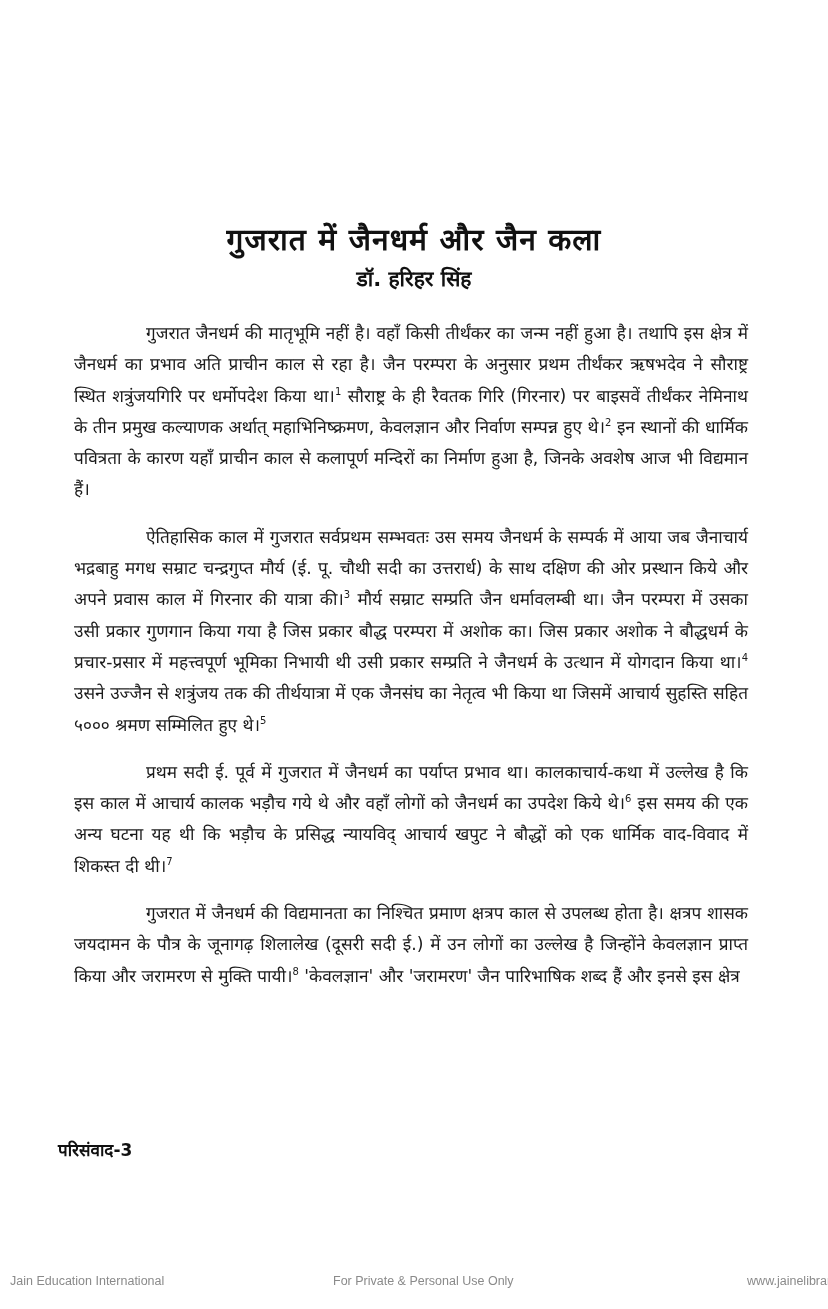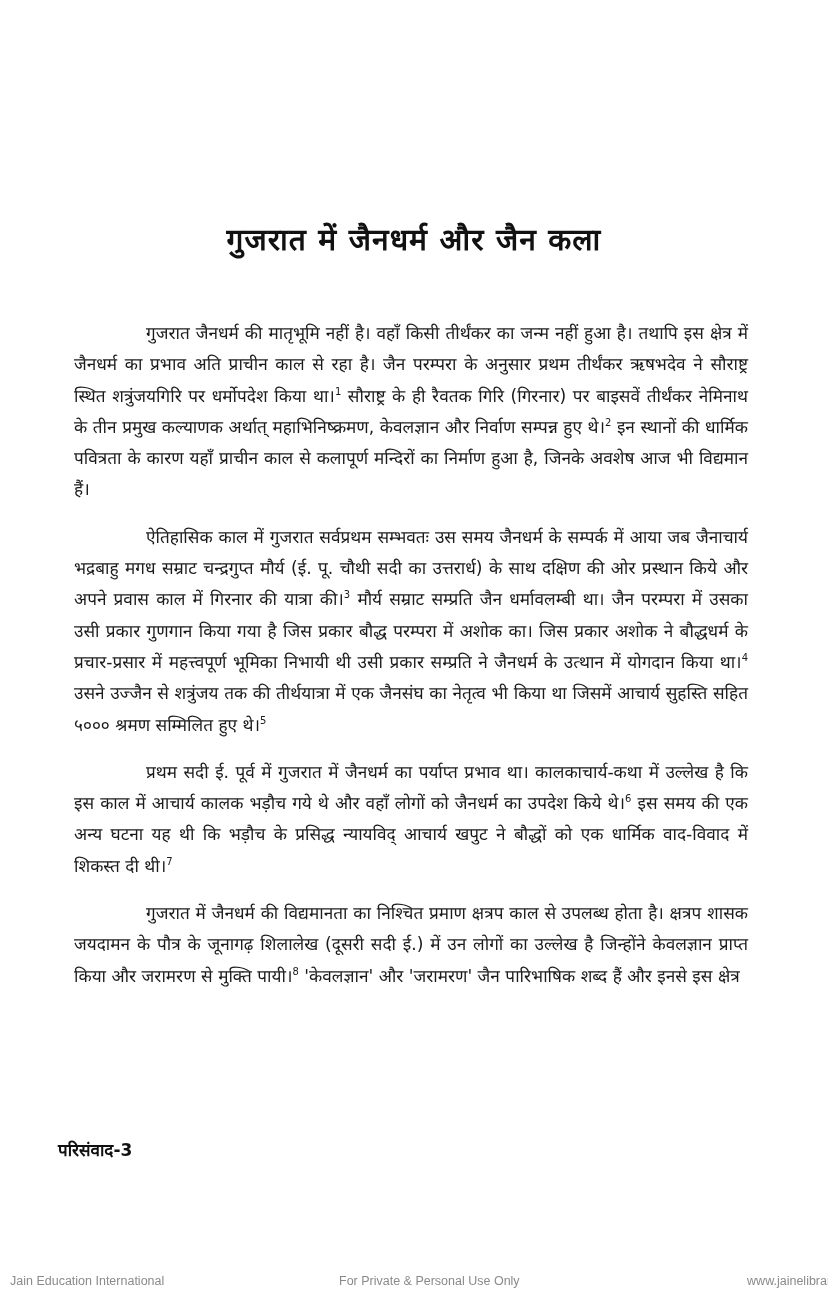--- a/index.html
+++ b/index.html
@@ -28,28 +28,29 @@
     sup { font-size: 10px; line-height: 0; vertical-align: super; }
     .running-footer {
       position: absolute; top: 1138px; left: 58px;
       font-family: "DejaVu Sans", sans-serif; font-weight: bold; font-size: 17px; color: #111;
     }
     .watermark {
       position: absolute; top: 1274px; left: 0; width: 828px; height: 20px;
       font-family: "Liberation Sans", sans-serif; font-size: 12.5px; color: #8a8a8a; padding-left: 44px;
     }
     .wm-left { position: absolute; left: 10px; }
-    .wm-center { position: absolute; left: 333px; margin-left: 6px; }
+    .wm-center { position: absolute; left: 333px; }
     .wm-right { position: absolute; right: 14px; }
   </style>
 </head>
 <body>
 
 <div class="page">
   <div class="title">गुजरात में जैनधर्म और जैन कला</div>
+  <div class="author">डॉ. हरिहर सिंह</div>
 
   <div class="body">
     <p class="para">
       <span>गुजरात जैनधर्म की मातृभूमि नहीं है। वहाँ किसी तीर्थंकर का जन्म नहीं हुआ है। तथापि इस क्षेत्र में जैनधर्म का प्रभाव अति प्राचीन काल से रहा है। जैन परम्परा के अनुसार प्रथम तीर्थंकर ऋषभदेव ने सौराष्ट्र स्थित शत्रुंजयगिरि पर धर्मोपदेश किया था।</span><sup>1</sup><span> सौराष्ट्र के ही रैवतक गिरि (गिरनार) पर बाइसवें तीर्थंकर नेमिनाथ के तीन प्रमुख कल्याणक अर्थात् महाभिनिष्क्रमण, केवलज्ञान और निर्वाण सम्पन्न हुए थे।</span><sup>2</sup><span> इन स्थानों की धार्मिक पवित्रता के कारण यहाँ प्राचीन काल से कलापूर्ण मन्दिरों का निर्माण हुआ है, जिनके अवशेष आज भी विद्यमान हैं।</span>
     </p>
     <p class="para gap">
       <span>ऐतिहासिक काल में गुजरात सर्वप्रथम सम्भवतः उस समय जैनधर्म के सम्पर्क में आया जब जैनाचार्य भद्रबाहु मगध सम्राट चन्द्रगुप्त मौर्य (ई. पू. चौथी सदी का उत्तरार्ध) के साथ दक्षिण की ओर प्रस्थान किये और अपने प्रवास काल में गिरनार की यात्रा की।</span><sup>3</sup><span> मौर्य सम्राट सम्प्रति जैन धर्मावलम्बी था। जैन परम्परा में उसका उसी प्रकार गुणगान किया गया है जिस प्रकार बौद्ध परम्परा में अशोक का। जिस प्रकार अशोक ने बौद्धधर्म के प्रचार-प्रसार में महत्त्वपूर्ण भूमिका निभायी थी उसी प्रकार सम्प्रति ने जैनधर्म के उत्थान में योगदान किया था।</span><sup>4</sup><span> उसने उज्जैन से शत्रुंजय तक की तीर्थयात्रा में एक जैनसंघ का नेतृत्व भी किया था जिसमें आचार्य सुहस्ति सहित ५००० श्रमण सम्मिलित हुए थे।</span><sup>5</sup>
     </p>
     <p class="para gap">
       <span>प्रथम सदी ई. पूर्व में गुजरात में जैनधर्म का पर्याप्त प्रभाव था। कालकाचार्य-कथा में उल्लेख है कि इस काल में आचार्य कालक भड़ौच गये थे और वहाँ लोगों को जैनधर्म का उपदेश किये थे।</span><sup>6</sup><span> इस समय की एक अन्य घटना यह थी कि भड़ौच के प्रसिद्ध न्यायविद् आचार्य खपुट ने बौद्धों को एक धार्मिक वाद-विवाद में शिकस्त दी थी।</span><sup>7</sup>

